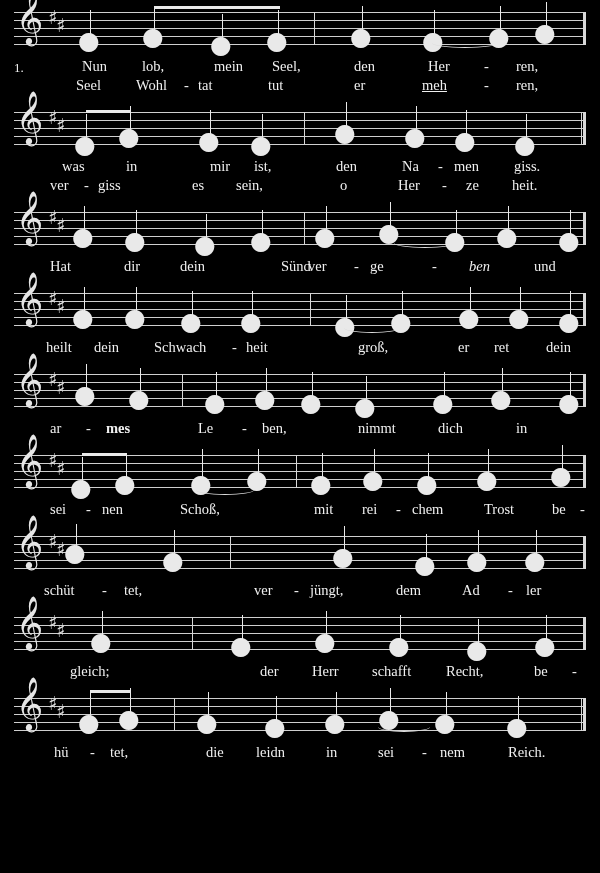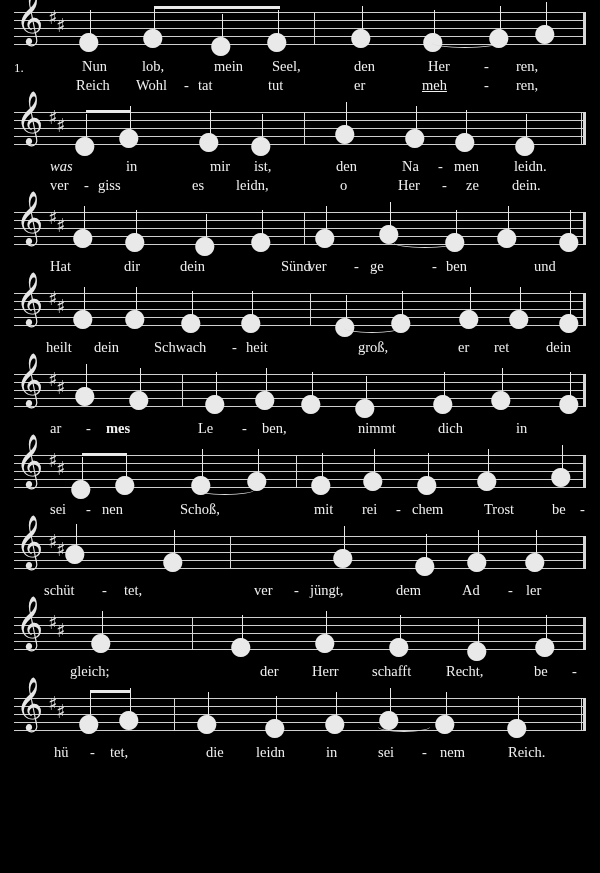--- a/index.html
+++ b/index.html
@@ -167,21 +167,21 @@
       <span class="lyric" style="left:68px;">Nun</span>
       <span class="lyric" style="left:128px;">lob,</span>
       <span class="lyric" style="left:200px;">mein</span>
       <span class="lyric" style="left:258px;">Seel,</span>
       <span class="lyric" style="left:340px;">den</span>
       <span class="lyric" style="left:414px;">Her</span>
       <span class="lyric" style="left:470px;">-</span>
       <span class="lyric" style="left:502px;">ren,</span>
     </div>
     <div class="lyric-row">
-      <span class="lyric" style="left:62px;">Reich</span>
+      <span class="lyric" style="left:62px;">Seel</span>
       <span class="lyric" style="left:122px;">Wohl</span>
       <span class="lyric" style="left:170px;">-</span>
       <span class="lyric" style="left:184px;">tat</span>
       <span class="lyric" style="left:254px;">tut</span>
       <span class="lyric" style="left:340px;">er</span>
       <span class="lyric" style="left:408px;text-decoration:underline;">meh</span>
       <span class="lyric" style="left:470px;">-</span>
       <span class="lyric" style="left:502px;">ren,</span>
     </div>
   </div>
@@ -213,41 +213,41 @@
       <div class="note" style="left:390px;top:22px;">●</div>
       <div class="stem" style="left:402px;top:4px;height:24px;"></div>
       <div class="note" style="left:440px;top:26px;">●</div>
       <div class="stem" style="left:452px;top:8px;height:24px;"></div>
       <div class="note" style="left:500px;top:30px;">●</div>
       <div class="stem" style="left:512px;top:12px;height:24px;"></div>
       <div class="barline end-left"></div>
       <div class="barline end-right"></div>
     </div>
     <div class="lyric-row">
-      <span class="lyric" style="left:36px;font-style:italic;">was</span>
+      <span class="lyric" style="left:48px;">was</span>
       <span class="lyric" style="left:112px;">in</span>
       <span class="lyric" style="left:196px;">mir</span>
       <span class="lyric" style="left:240px;">ist,</span>
       <span class="lyric" style="left:322px;">den</span>
       <span class="lyric" style="left:388px;">Na</span>
       <span class="lyric" style="left:424px;">-</span>
       <span class="lyric" style="left:440px;">men</span>
-      <span class="lyric" style="left:500px;">leidn.</span>
+      <span class="lyric" style="left:500px;">giss.</span>
     </div>
     <div class="lyric-row">
       <span class="lyric" style="left:36px;">ver</span>
       <span class="lyric" style="left:70px;">-</span>
       <span class="lyric" style="left:84px;">giss</span>
       <span class="lyric" style="left:178px;">es</span>
-      <span class="lyric" style="left:222px;">leidn,</span>
+      <span class="lyric" style="left:222px;">sein,</span>
       <span class="lyric" style="left:326px;">o</span>
       <span class="lyric" style="left:384px;">Her</span>
       <span class="lyric" style="left:428px;">-</span>
       <span class="lyric" style="left:452px;">ze</span>
-      <span class="lyric" style="left:498px;">dein.</span>
+      <span class="lyric" style="left:498px;">heit.</span>
     </div>
   </div>
 
   <div class="system" style="padding-top:6px;">
     <div class="staff-area">
       <div class="staff-lines">
           <i></i>
           <i></i>
           <i></i>
           <i></i>
@@ -280,21 +280,21 @@
     </div>
     <div class="lyric-row">
       <span class="lyric" style="left:36px;">Hat</span>
       <span class="lyric" style="left:110px;">dir</span>
       <span class="lyric" style="left:166px;">dein</span>
       <span class="lyric" style="left:222px;margin-left:45px;">Sünd</span>
       <span class="lyric" style="left:294px;">ver</span>
       <span class="lyric" style="left:340px;">-</span>
       <span class="lyric" style="left:356px;">ge</span>
       <span class="lyric" style="left:418px;">-</span>
-      <span class="lyric" style="left:432px;">ben</span>
+      <span class="lyric" style="left:455px;font-style:italic;">ben</span>
       <span class="lyric" style="left:520px;">und</span>
     </div>
   </div>
 
   <div class="system" style="padding-top:6px;">
     <div class="staff-area">
       <div class="staff-lines">
           <i></i>
           <i></i>
           <i></i>

